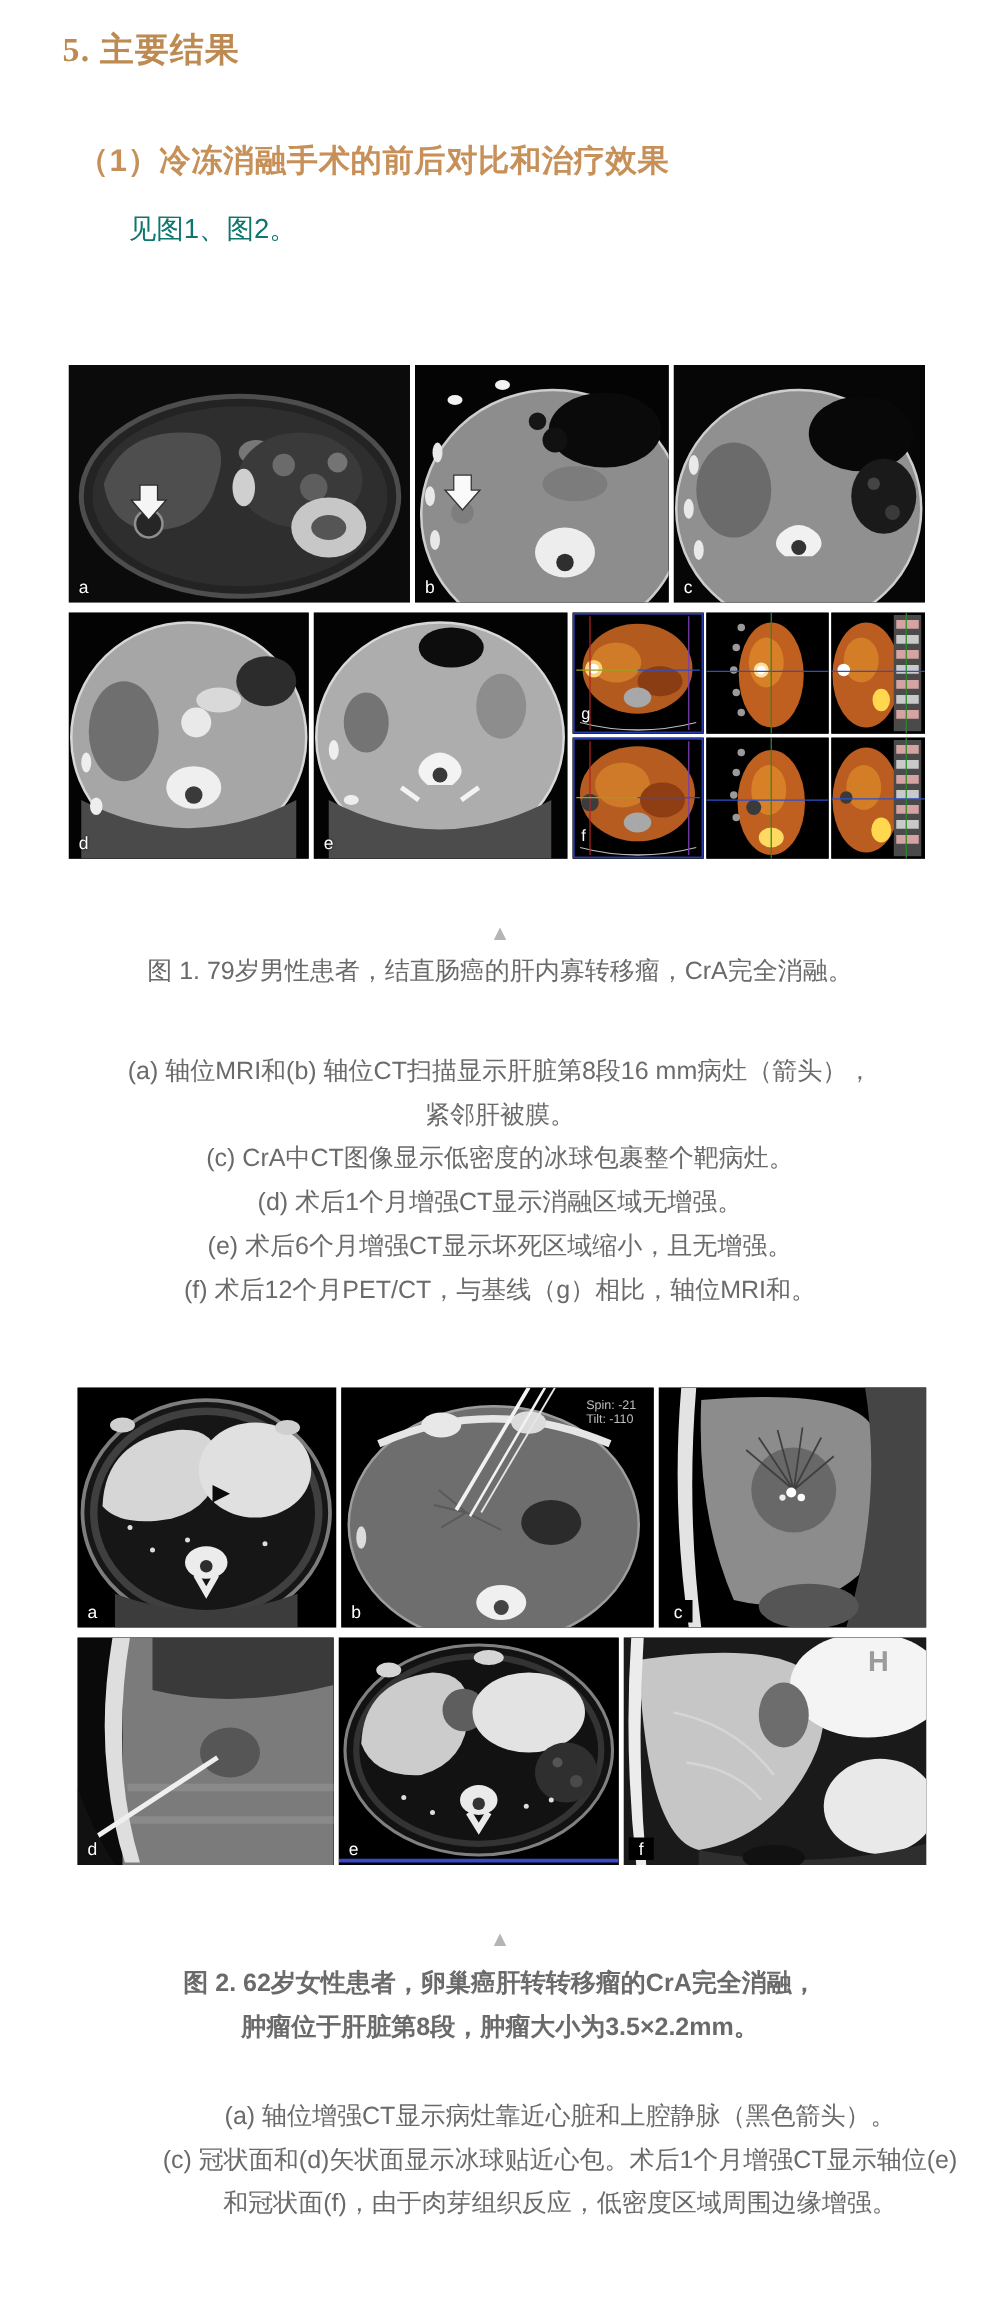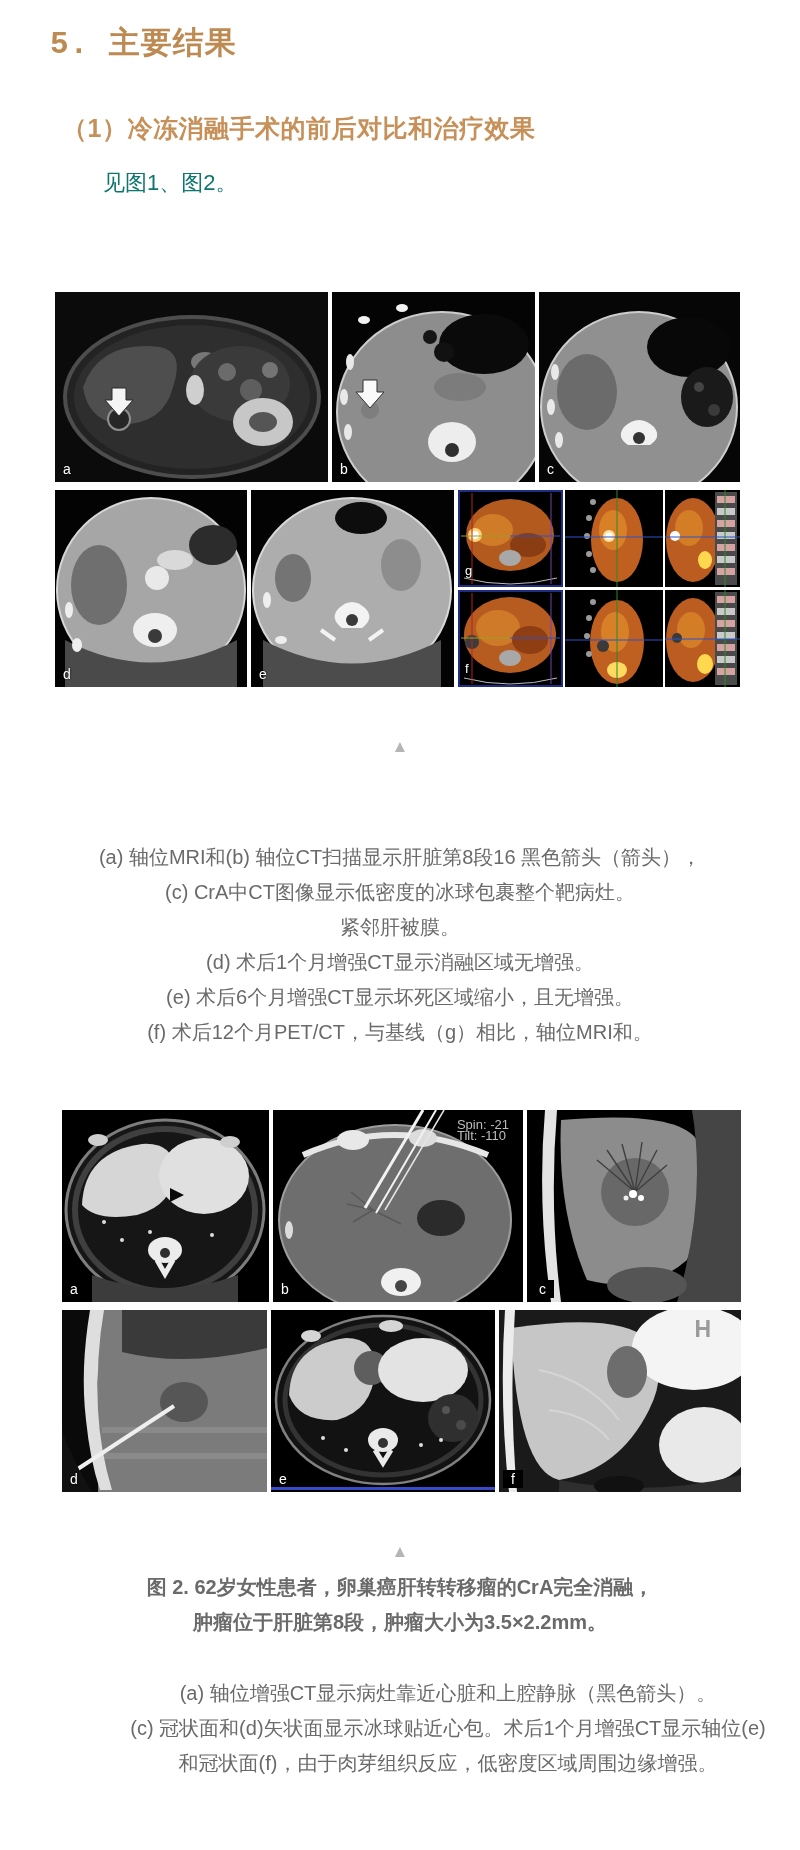--- a/index.html
+++ b/index.html
@@ -2,22 +2,22 @@
 <html style="--accent: #bd8a52; --accent2: #c69058; --caption: #6a6a6a; --triangle: #b5b5b5;"><head>
 <meta charset="utf-8">
 <style>
   html,body{margin:0;padding:0;background:#ffffff;}
   .page{
     position:relative;width:800px;height:1850px;background:#ffffff;overflow:hidden;
     font-family:"Liberation Sans","DejaVu Sans",sans-serif;
   }
   .sec-title{
     position:absolute;left:50px;top:22px;margin:0;
-    font-family:Liberation Mono, monospace;
-    font-size:31px;font-weight:700;letter-spacing:1px;color:var(--accent,#bd8a52);
+    font-family:Liberation Serif, serif;
+    font-size:27px;font-weight:700;letter-spacing:1px;color:var(--accent,#bd8a52);
   }
   .sub-title{
     position:absolute;left:62px;top:112px;margin:0;
     font-size:25px;font-weight:700;letter-spacing:.5px;color:var(--accent2,#c69058);
   }
   .intro{
     position:absolute;left:103px;top:168px;margin:0;
     font-size:22px;color:#0f766e;
   }
   .fig{position:absolute;}
@@ -30,21 +30,21 @@
   }
   .plabel.badge{background:#000;padding:2px 8px;bottom:4px;left:4px;}
   .pet{position:relative;background:#fff;flex:none;}
   .petgrid{display:flex;flex-direction:column;gap:3px;}
   .petrow{display:flex;gap:2px;}
   .petcell{position:relative;background:#000;overflow:hidden;flex:none;}
   .petcell svg{position:absolute;inset:0;width:100%;height:100%;display:block;}
   .petlabel{position:absolute;left:7px;color:#fff;font-size:13px;line-height:13px;text-shadow:0 0 2px #000;}
   .overlay-scan{
     position:absolute;top:9px;right:14px;text-align:left;
-    color:#bdbdbd;font-size:13px;line-height:11px;
+    color:#bdbdbd;font-size:10px;line-height:11px;
   }
   .h-marker{
     position:absolute;top:8px;right:30px;color:#9b9b9b;
     font-size:23px;font-weight:700;line-height:23px;
   }
   .sep{
     position:absolute;left:0;width:800px;text-align:center;margin:0;
     color:var(--triangle,#b5b5b5);font-size:17px;line-height:17px;
   }
   .cap-title,.cap-line{
@@ -271,24 +271,25 @@
             </div>
           </div>
         </div>
         <span class="petlabel" style="top:74px;">g</span>
         <span class="petlabel" style="top:172px;">f</span>
       </div>
     </div>
   </div>
 
   <p class="sep" style="top:738px;">▲</p>
+  <p class="cap-title" style="top:764px;">图 1. 79岁男性患者，结直肠癌的肝内寡转移瘤，CrA完全消融。</p>
   <div class="cap-block" style="top:840px;">
-    <p>(a) 轴位MRI和(b) 轴位CT扫描显示肝脏第8段16 黑色箭头（箭头），</p>
+    <p>(a) 轴位MRI和(b) 轴位CT扫描显示肝脏第8段16 mm病灶（箭头），</p>
+    <p>紧邻肝被膜。</p>
     <p>(c) CrA中CT图像显示低密度的冰球包裹整个靶病灶。</p>
-    <p>紧邻肝被膜。</p>
     <p>(d) 术后1个月增强CT显示消融区域无增强。</p>
     <p>(e) 术后6个月增强CT显示坏死区域缩小，且无增强。</p>
     <p>(f) 术后12个月PET/CT，与基线（g）相比，轴位MRI和。</p>
   </div>
 
   <div class="fig" style="left:62px;top:1110px;width:679px;">
     <div class="row">
 
       <div class="panel" style="width:207px;height:192px;">
         <svg viewBox="0 0 207 192" preserveAspectRatio="none">

